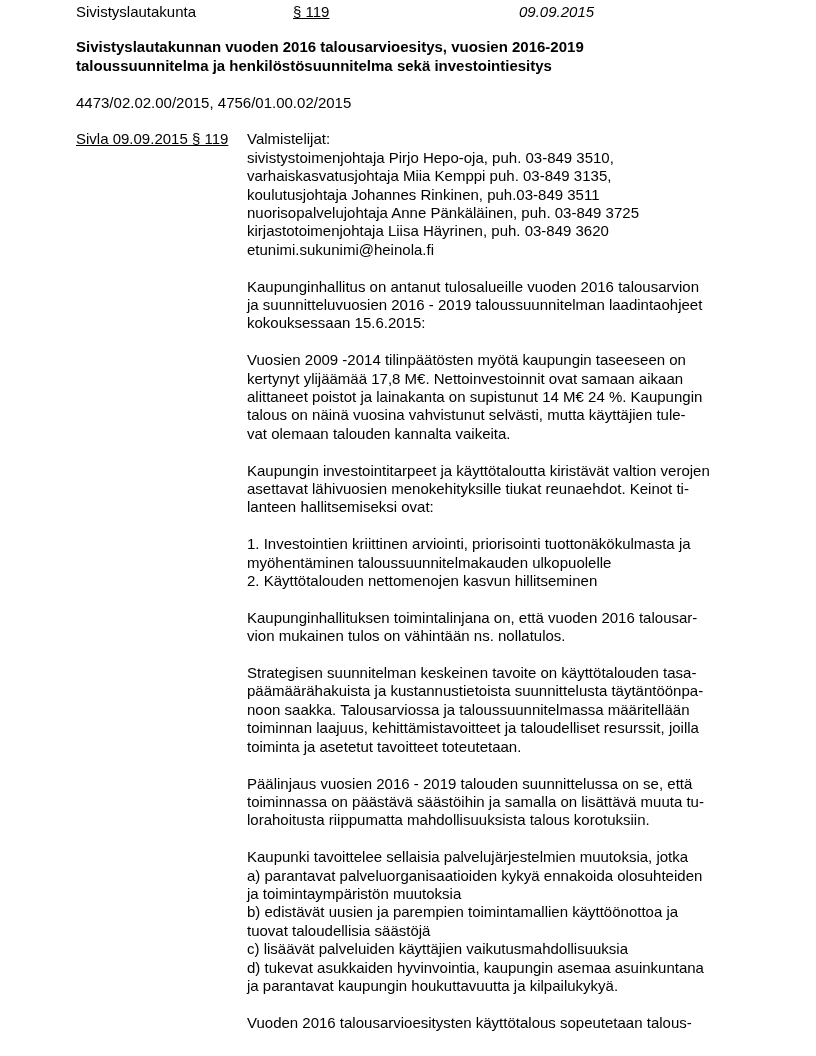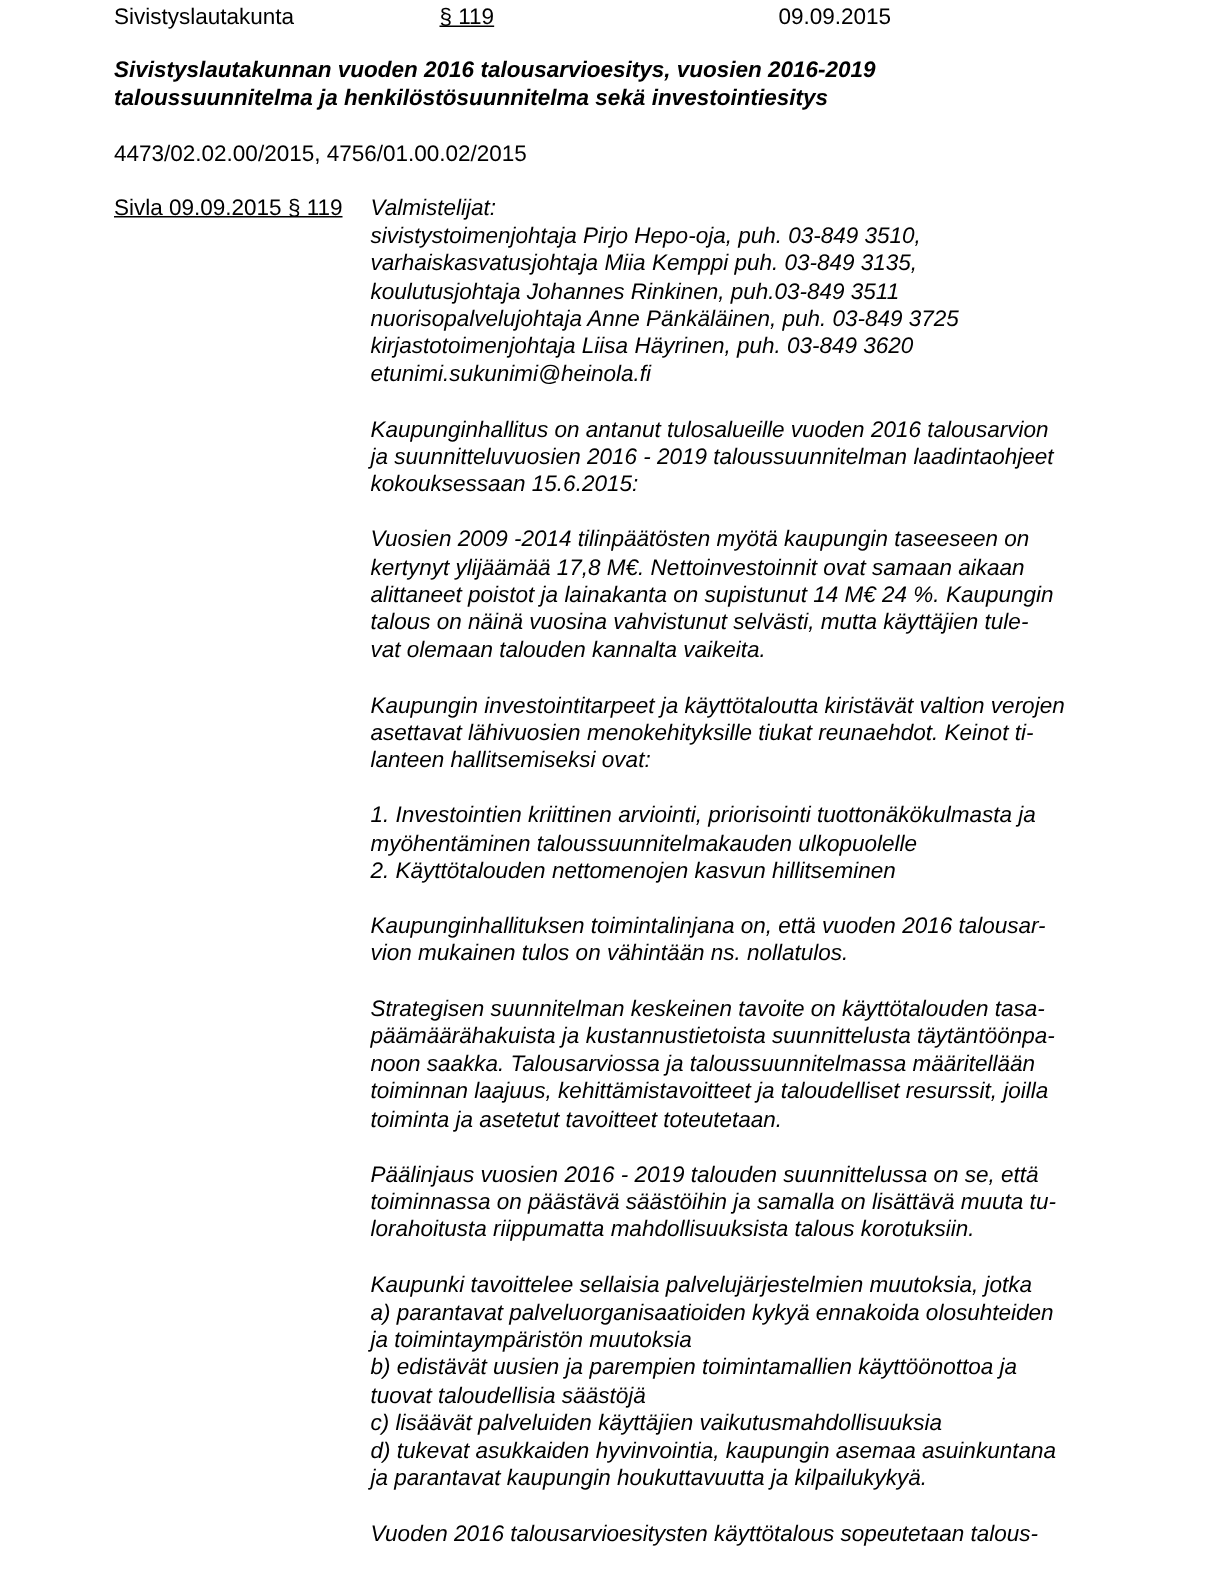--- a/index.html
+++ b/index.html
@@ -29,20 +29,21 @@
   .header-section {
     position: absolute;
     left: 217px;
     top: 0;
     text-decoration: underline;
   }
   .header-date {
     position: absolute;
     left: 443px;
     top: 0;
+    font-style: italic;
   }
   .doc-title {
     margin-top: 17px;
     font-weight: bold;
     width: 640px;
   }
   .ref-line {
     margin-top: 18.4px;
   }
   .main {
@@ -61,21 +62,20 @@
     max-width: 510px;
   }
   .para {
     margin: 0 0 18.4px 0;
   }
   .para:last-child {
     margin-bottom: 0;
   }
   .line {
     white-space: nowrap;
-    font-style: italic;
   }
 </style>
 </head>
 <body>
 
 <div class="page">
 
   <div class="header-row">
     <span>Sivistyslautakunta</span>
     <span class="header-section">§ 119</span>

